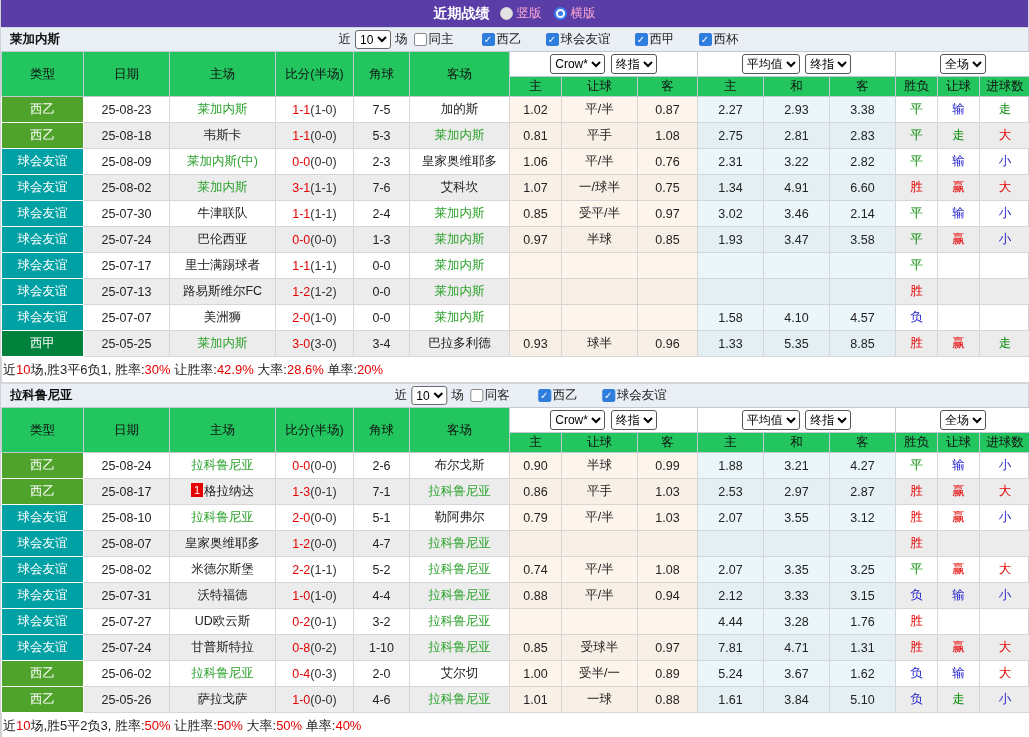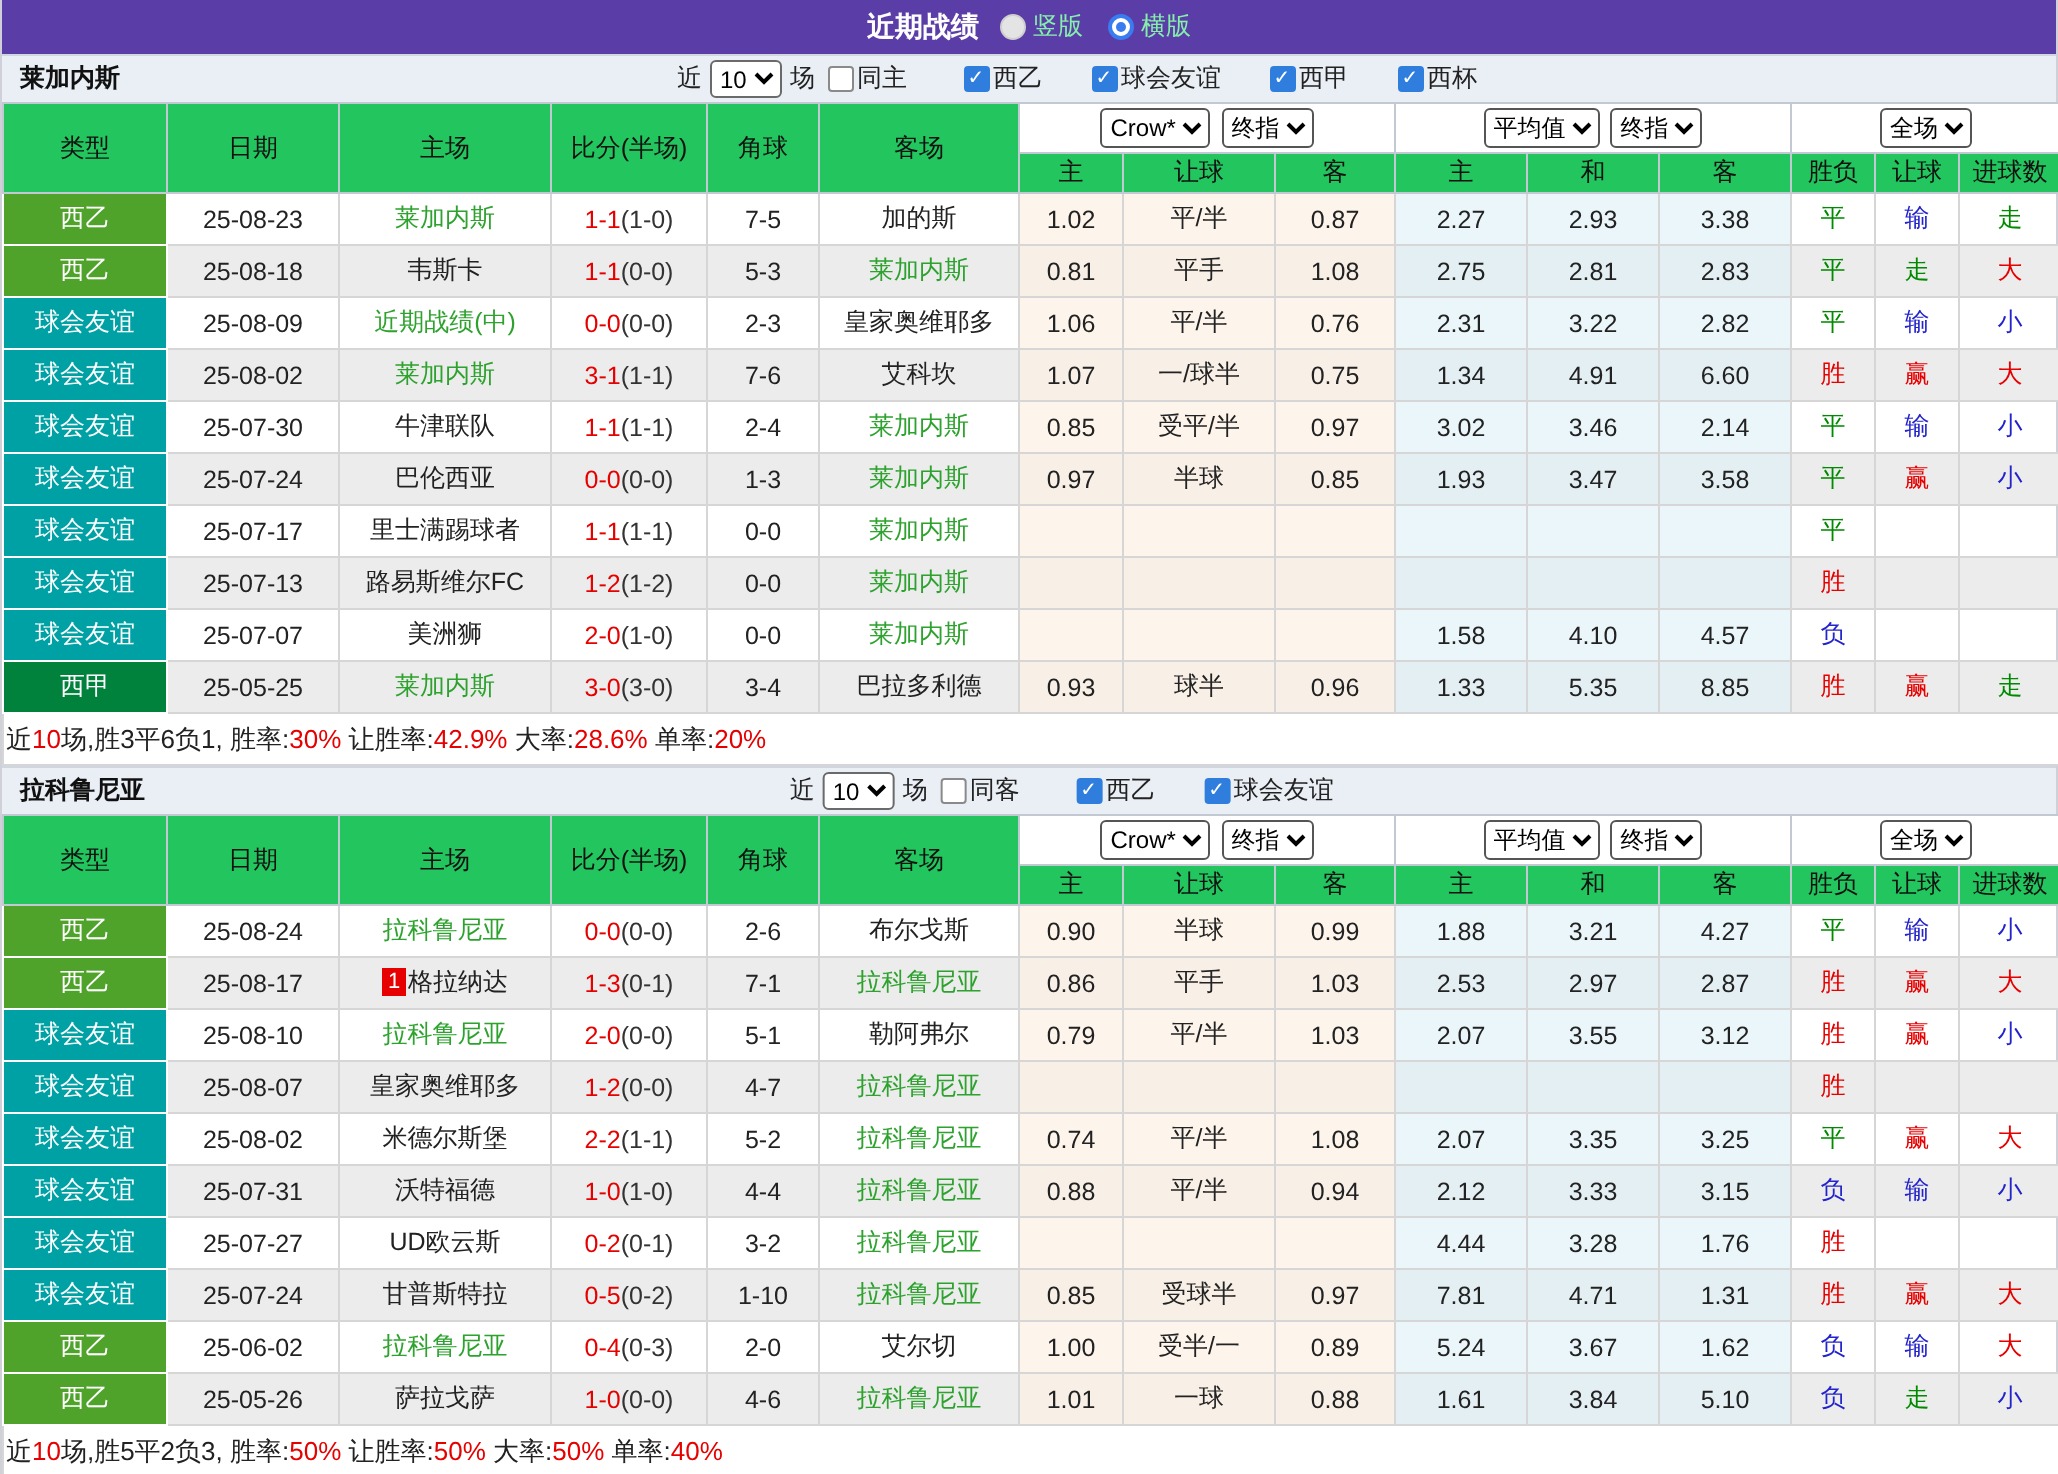--- a/index.html
+++ b/index.html
@@ -5,21 +5,21 @@
   * { box-sizing: border-box; }
   html,body { margin:0; padding:0; background:#fff; }
   body { width:1029px; font-family:"Liberation Sans","DejaVu Sans",sans-serif; font-size:13px; color:#222; }
   .page { width:1029px; border-left:1px solid #d0d0d8; border-right:1px solid #d0d0d8; }
 
   
   .topbar { height:27px; background:#5a3da6; display:flex; align-items:center; justify-content:center; gap:10px; }
   .topbar .title { color:#fff; font-weight:bold; font-size:14px;text-align:right; }
   .radio-group { display:flex; align-items:center; gap:12px; }
   .radio { display:inline-flex; align-items:center; gap:4px; cursor:pointer; }
-  .radio-label { color:#86efac; font-size:12.5px; }
+  .radio-label { color:#f9a8d4; font-size:12.5px; }
   .radio-circle { width:13px; height:13px; border-radius:50%; display:inline-block; position:relative; }
   .radio-circle.unsel { background:#e4e4e4; border:1px solid #cfcfcf; }
   .radio-circle.sel { background:#fff; border:2px solid #3a7bf0; }
   .radio-circle.sel::after { content:""; position:absolute; left:50%; top:50%; width:5px; height:5px; margin:-2.5px 0 0 -2.5px; border-radius:50%; background:#3a7bf0; }
 
   
   .section-bar { height:24px; background:#eaeff6; border-top:1px solid #cfd6df; position:relative; display:flex; align-items:center; }
   .team-name { padding-left:9px; font-weight:bold; font-size:12.5px; color:#111; }
   .filter { position:absolute; left:50%; transform:translateX(-44%); display:flex; align-items:center; gap:4px; white-space:nowrap; font-size:12.5px; }
   .filter select { height:19px; font-size:12px; border:1px solid #6a6a6a; border-radius:3px; background:#fff; }
@@ -187,21 +187,21 @@
     <td class="avg">2.81</td>
     <td class="avg">2.83</td>
     <td class="res" style="color: rgb(0, 138, 0);">平</td>
     <td class="res" style="color: rgb(0, 138, 0);">走</td>
     <td class="res" style="color: rgb(230, 0, 0);">大</td>
   </tr>
 
   <tr>
     <td class="type-cell" style="background: rgb(0, 161, 165);">球会友谊</td>
     <td>25-08-09</td>
-    <td class="focus">近期战绩(中)</td>
+    <td class="focus">莱加内斯(中)</td>
     <td><span class="score">0-0</span><span class="half">(0-0)</span></td>
     <td>2-3</td>
     <td>皇家奥维耶多</td>
     <td class="crow">1.06</td>
     <td class="crow">平/半</td>
     <td class="crow">0.76</td>
     <td class="avg">2.31</td>
     <td class="avg">3.22</td>
     <td class="avg">2.82</td>
     <td class="res" style="color: rgb(0, 138, 0);">平</td>
@@ -542,21 +542,21 @@
     <td class="avg">1.76</td>
     <td class="res" style="color: rgb(230, 0, 0);">胜</td>
     <td class="res"></td>
     <td class="res"></td>
   </tr>
 
   <tr>
     <td class="type-cell" style="background: rgb(0, 161, 165);">球会友谊</td>
     <td>25-07-24</td>
     <td>甘普斯特拉</td>
-    <td><span class="score">0-5</span><span class="half">(0-2)</span></td>
+    <td><span class="score">0-8</span><span class="half">(0-2)</span></td>
     <td>1-10</td>
     <td class="focus">拉科鲁尼亚</td>
     <td class="crow">0.85</td>
     <td class="crow">受球半</td>
     <td class="crow">0.97</td>
     <td class="avg">7.81</td>
     <td class="avg">4.71</td>
     <td class="avg">1.31</td>
     <td class="res" style="color: rgb(230, 0, 0);">胜</td>
     <td class="res" style="color: rgb(230, 0, 0);">赢</td>

